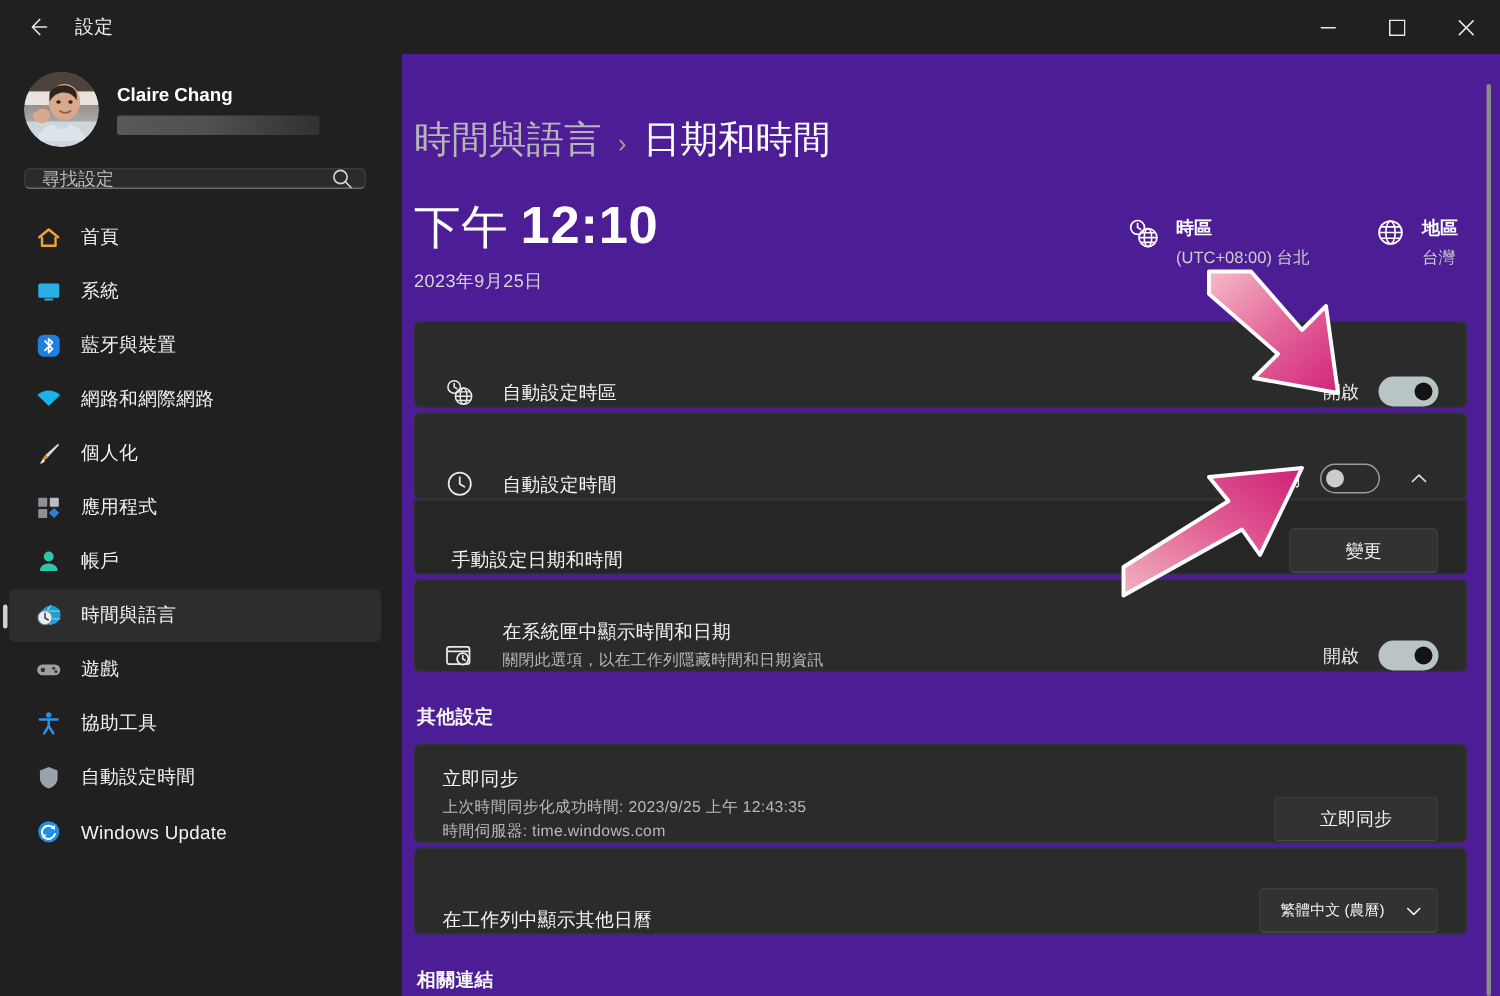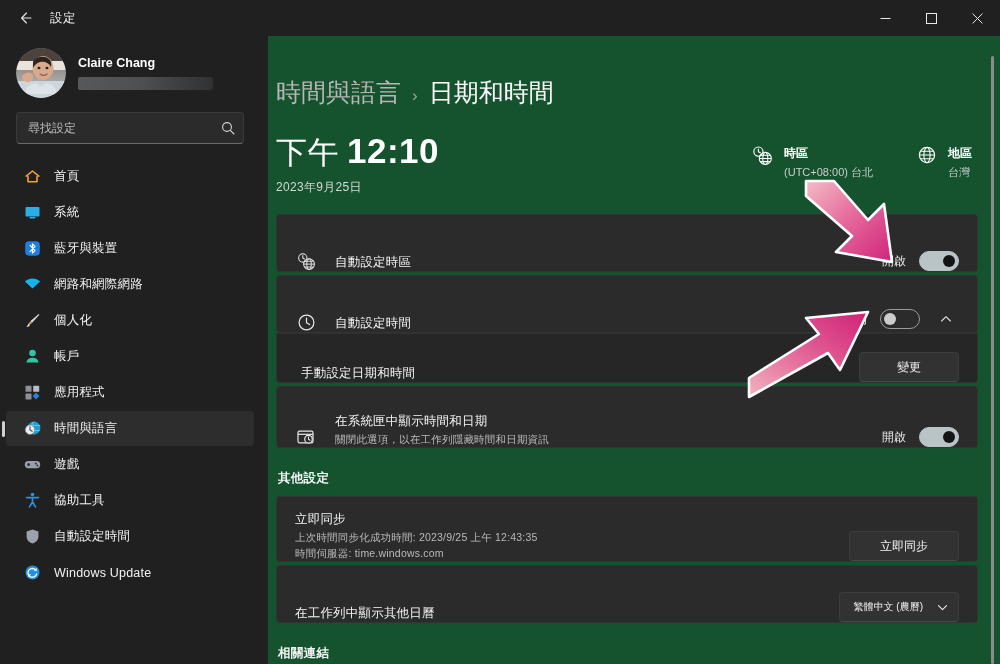--- a/index.html
+++ b/index.html
@@ -11,21 +11,21 @@
     background: #202020;
     font-family: "Liberation Sans", "DejaVu Sans", sans-serif;
     color: #ffffff;
     -webkit-font-smoothing: antialiased;
   }
 
   .window {
     position: relative;
     width: 1000px;
     height: 664px;
-    background: #14532d;
+    background: #4c1d95;
     display: flex;
     flex-direction: column;
     overflow: hidden;
   }
 
   
   .titlebar {
     height: 36px;
     flex: 0 0 36px;
     background: #202020;
@@ -99,21 +99,21 @@
   }
   .acct-mail-blur {
     width: 135px; height: 13px;
     border-radius: 2px;
     background: linear-gradient(90deg,#56585a 0%,#4e5052 45%,#3a3c3e 80%,#2f3132 100%);
     filter: blur(0.4px);
   }
 
   .searchwrap { padding: 0 16px 14px 16px; }
   .searchbox {
-    height: 32px;
+    height: 14px;
     background: #2b2b2b;
     border: 1px solid #3a3a3a;
     border-bottom-color: #6b6b6b;
     border-radius: 4px;
     display: flex;
     align-items: center;
     padding: 0 8px 0 11px;
     cursor: text;
     gap: 14px;
   }
@@ -484,37 +484,37 @@
               <path d="M6.2 9.4 8 11.1l-2.2 1.6-1.2-1.2z" fill="#f09a2c"></path>
               <path d="M4.5 11.6 6 13.1c-.6 1.2-2 2-3.6 1.9.8-.6 1.4-1.6 2.1-3.4z" fill="#e8e8e8"></path>
             </svg>
           </span>
           <span class="nav-label">個人化</span>
         </div>
 
         <div class="navitem">
           <span class="nav-ico">
             <svg width="17" height="17" viewBox="0 0 17 17">
-              <circle cx="8.5" cy="5" r="3.3" fill="#2fc4a8"></circle>
-              <path d="M2.6 14.6c0-3 2.6-4.9 5.9-4.9s5.9 1.9 5.9 4.9z" fill="#2fc4a8"></path>
-            </svg>
-          </span>
-          <span class="nav-label">帳戶</span>
-        </div>
-
-        <div class="navitem">
-          <span class="nav-ico">
-            <svg width="17" height="17" viewBox="0 0 17 17">
               <rect x="1.5" y="1.8" width="6" height="6" rx="0.6" fill="#8c9096"></rect>
               <rect x="1.5" y="9.4" width="6" height="6" rx="0.6" fill="#8c9096"></rect>
               <rect x="9.2" y="1.8" width="6" height="6" rx="0.6" fill="#b9bdc2"></rect>
               <path d="M12 8.6 15.5 12 12 15.4 8.6 12z" fill="#2f7fd6"></path>
             </svg>
           </span>
           <span class="nav-label">應用程式</span>
+        </div>
+
+        <div class="navitem">
+          <span class="nav-ico">
+            <svg width="17" height="17" viewBox="0 0 17 17">
+              <circle cx="8.5" cy="5" r="3.3" fill="#2fc4a8"></circle>
+              <path d="M2.6 14.6c0-3 2.6-4.9 5.9-4.9s5.9 1.9 5.9 4.9z" fill="#2fc4a8"></path>
+            </svg>
+          </span>
+          <span class="nav-label">帳戶</span>
         </div>
 
         <div class="navitem selected">
           <span class="nav-ico">
             <svg width="17" height="17" viewBox="0 0 17 17">
               <circle cx="10" cy="8" r="6.4" fill="#1d9fd4"></circle>
               <path d="M10 1.6c-2 1.6-2.6 4.6-2.6 6.4S8 13 10 14.4" stroke="#6fd3f2" stroke-width=".9" fill="none"></path>
               <path d="M3.8 5.4h12.3M3.8 10.6h12.3" stroke="#6fd3f2" stroke-width=".8"></path>
               <circle cx="6" cy="9.8" r="4.7" fill="#e9eef2" stroke="#7b8892" stroke-width=".7"></circle>
               <path d="M6 6.8v3.2l2.2 1.3" stroke="#3b4650" stroke-width="1.05" fill="none" stroke-linecap="round" stroke-linejoin="round"></path>

